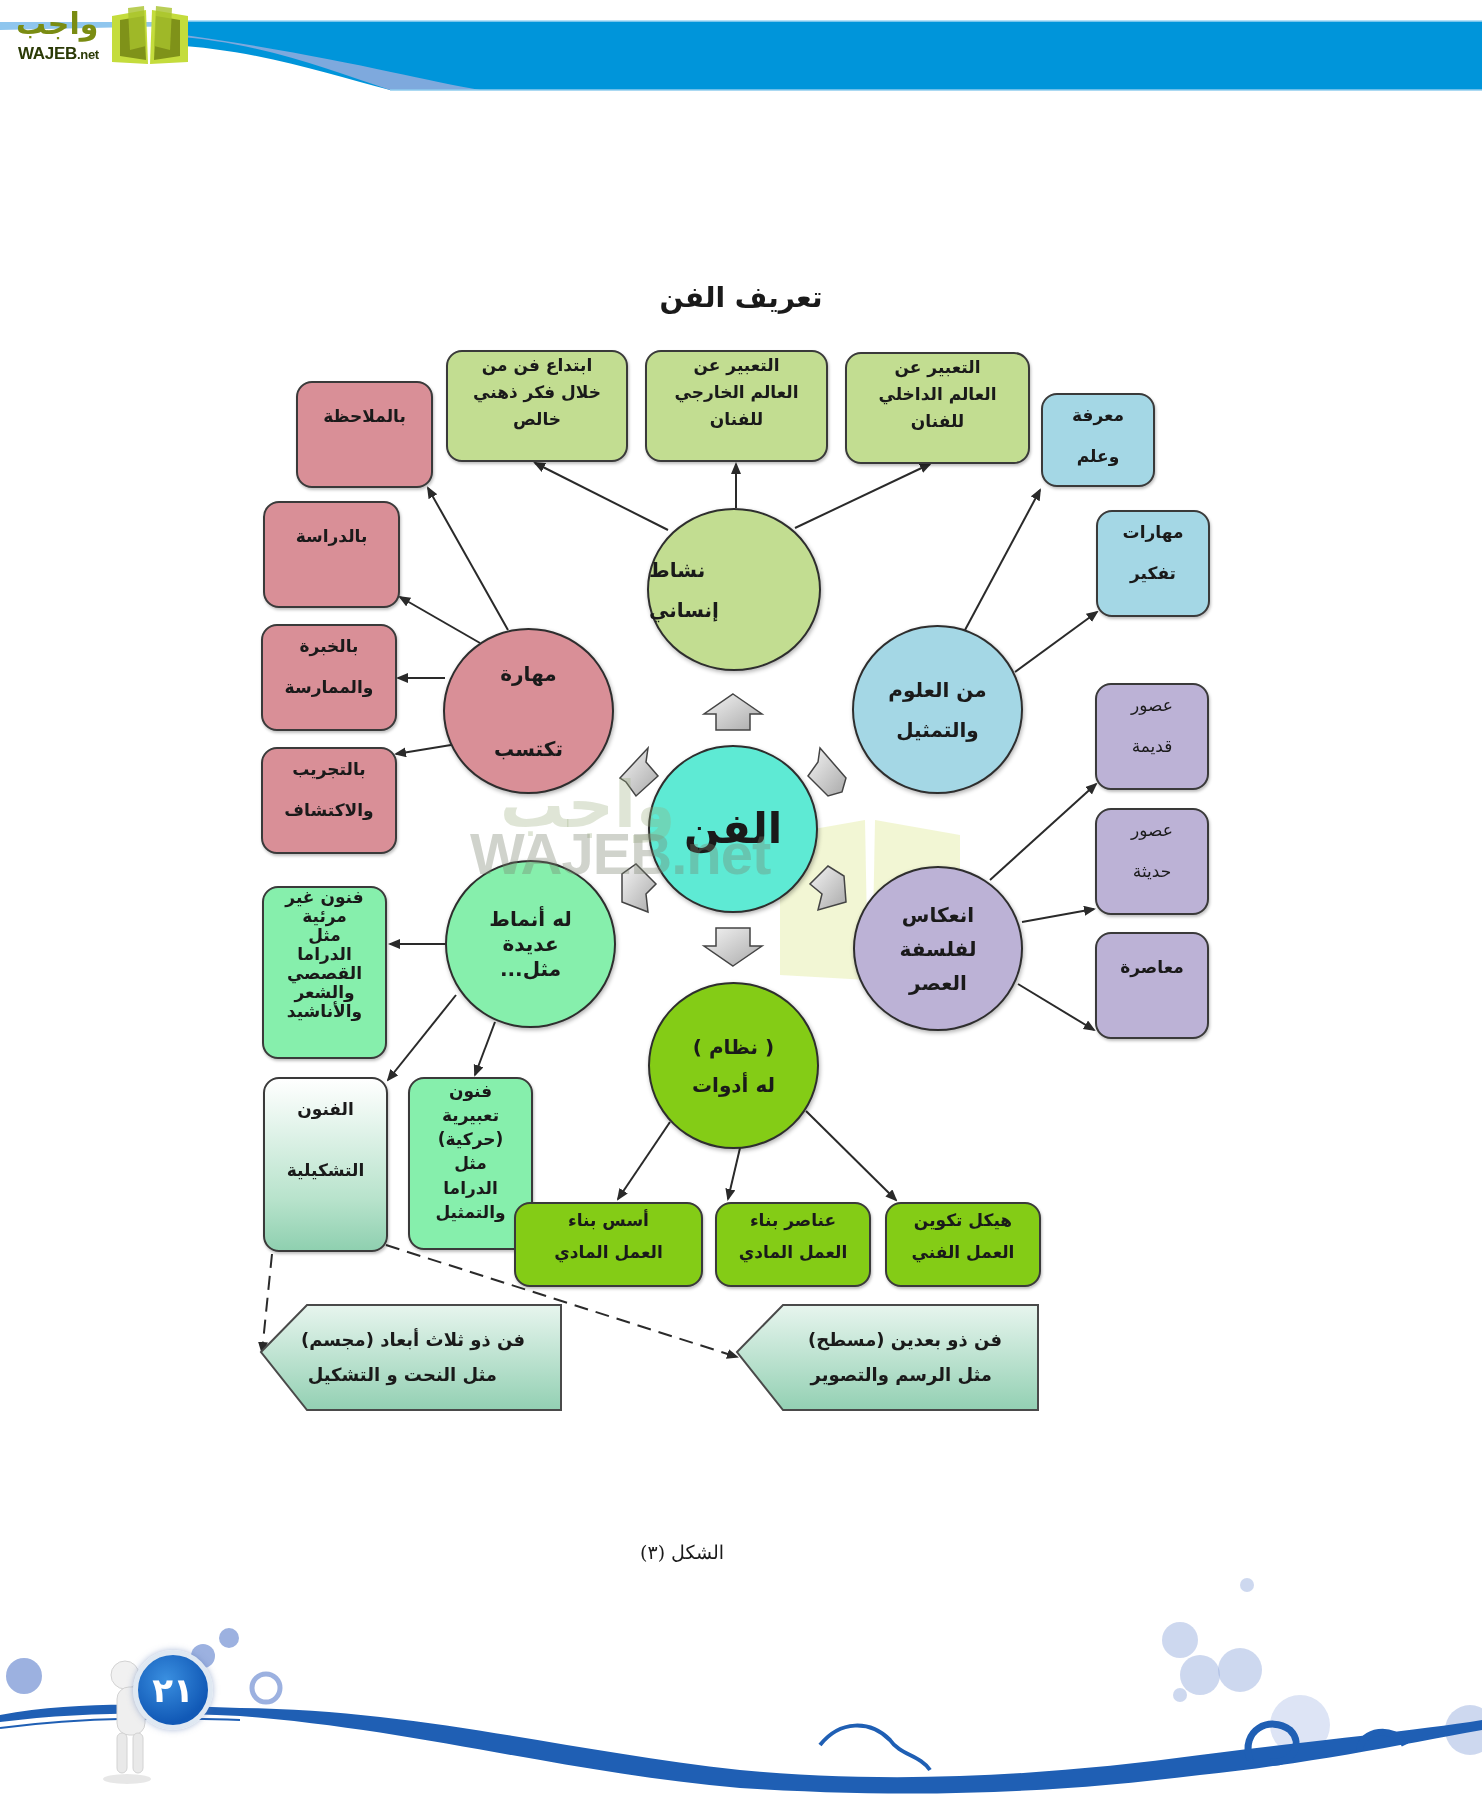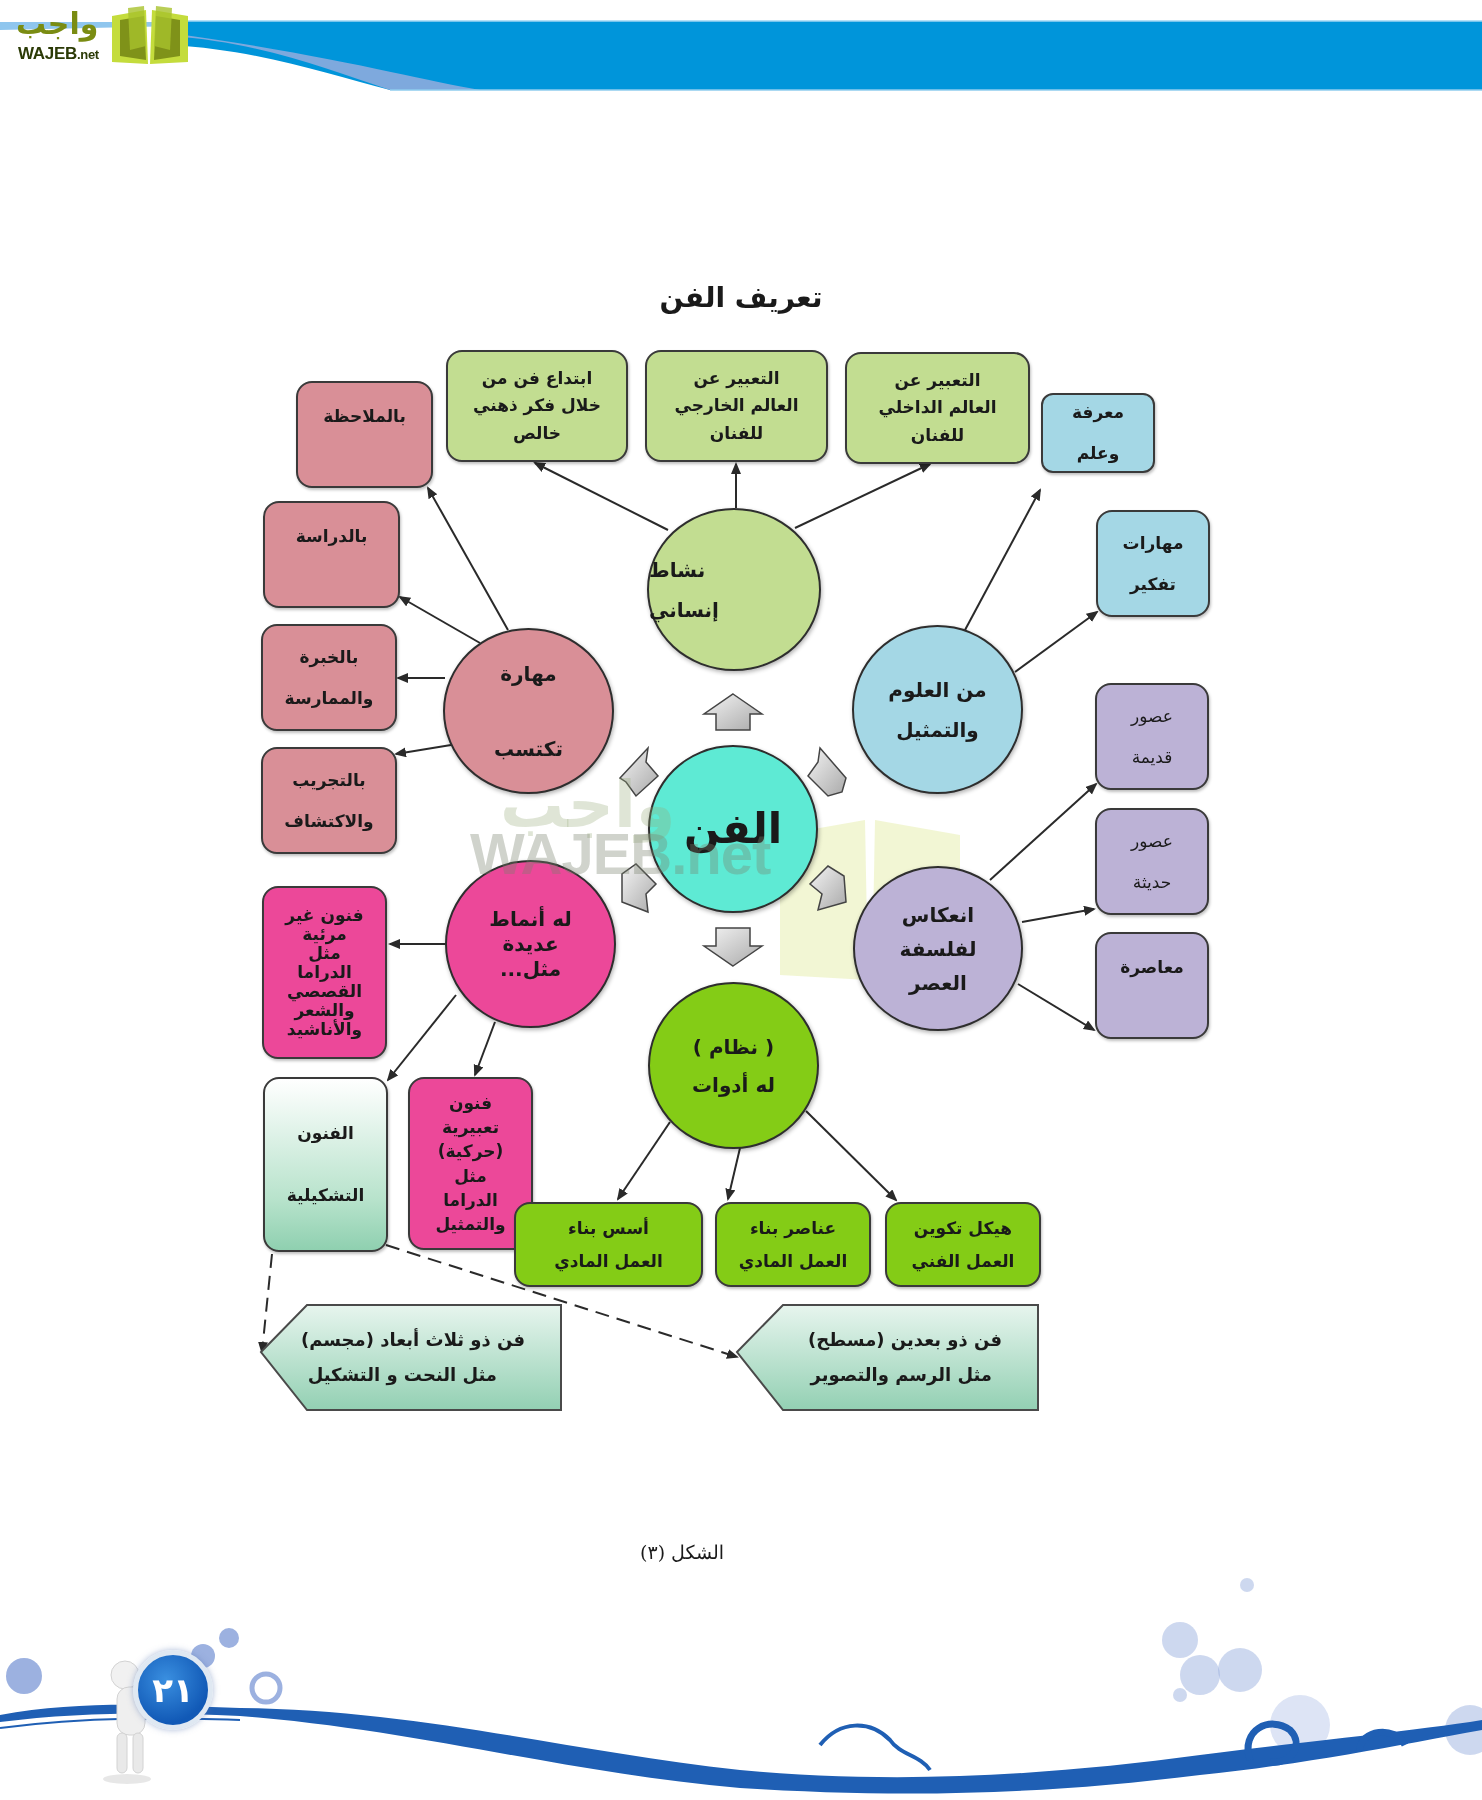--- a/index.html
+++ b/index.html
@@ -11,28 +11,28 @@
   .hdr-band { position:absolute; left:0; top:0; width:1482px; height:110px; }
   .logo { position:absolute; left:6px; top:6px; width:185px; height:60px; }
   .logo-ar { position:absolute; left:10px; top:0; font-family:"DejaVu Sans", sans-serif; font-weight:bold; font-size:30px; color:#7a8c12; direction:rtl; }
   .logo-en { position:absolute; left:12px; top:38px; font-family:"Liberation Sans", sans-serif; font-weight:bold; font-size:17px; color:#2b3a06; letter-spacing:-0.3px; }
   .logo-en small { font-size:13px; }
 
   
   .title { position:absolute; left:0; width:1482px; top:281px; text-align:center; font-weight:bold; font-size:28px; direction:rtl; }
 
   
-  .box { position:absolute; border:2.5px solid #3a3a3a; border-radius:16px; display:flex; flex-direction:column; align-items:center; justify-content:center; text-align:center; direction:rtl; font-weight:bold; font-size:17px; line-height:1.6; box-shadow: 1px 2px 3px rgba(0,0,0,0.25); }
+  .box { position:absolute; border:2.5px solid #3a3a3a; border-radius:16px; display:flex; flex-direction:column; align-items:center; justify-content:flex-start; text-align:center; direction:rtl; font-weight:bold; font-size:17px; line-height:1.6; box-shadow: 1px 2px 3px rgba(0,0,0,0.25); }
   .box.top-align { justify-content:flex-start; padding-top:20px; }
   .box.tight { line-height:1.12; font-size:17px; }
   .green { background:#c2dd91; }
   .pink { background:#d98f97; }
   .blue { background:#a4d7e5; }
   .purple { background:#bcb2d6; }
-  .teal { background:#ec4899; }
+  .teal { background:#86efac; }
   .tealgrad { background:linear-gradient(#ffffff 0%, #b8e3cc 70%, #8fd0b0 100%); }
   .orange { background:#84cc16; }
 
   .circle { position:absolute; border:2.5px solid #2e2e2e; border-radius:50%; display:flex; flex-direction:column; align-items:center; justify-content:center; text-align:center; direction:rtl; font-weight:bold; font-size:20px; line-height:2; box-shadow: 1px 2px 4px rgba(0,0,0,0.3); }
   .c-core { background:#5eead4; font-size:42px; line-height:1;align-items:center; }
 
   .pent { position:absolute; display:flex; flex-direction:column; justify-content:center; direction:rtl; font-weight:bold; font-size:18px; line-height:1.9; padding-right:36px; text-align:right; }
 
   .caption { position:absolute; top:1541px; left:0; width:1482px; text-align:center; direction:rtl; font-size:19px; font-family:"DejaVu Serif", serif; padding-left:0; }
   .caption span { position:relative; left:-59px; }
@@ -191,21 +191,21 @@
 </div>
 <div class="box pink" style="left:261px;top:624px;width:136px;height:107px;line-height:2.4;">
   <span>بالخبرة</span>
   <span>والممارسة</span>
 </div>
 <div class="box pink" style="left:261px;top:747px;width:136px;height:107px;line-height:2.4;">
   <span>بالتجريب</span>
   <span>والاكتشاف</span>
 </div>
 
-<div class="box blue" style="left:1041px;top:393px;width:114px;height:80px;line-height:2.4;border-radius:12px;">
+<div class="box blue" style="left:1041px;top:393px;width:114px;height:94px;line-height:2.4;">
   <span>معرفة</span>
   <span>وعلم</span>
 </div>
 <div class="box blue" style="left:1096px;top:510px;width:114px;height:107px;line-height:2.4;">
   <span>مهارات</span>
   <span>تفكير</span>
 </div>
 
 <div class="box purple" style="left:1095px;top:683px;width:114px;height:107px;line-height:2.4;font-weight:normal;">
   <span>عصور</span>

